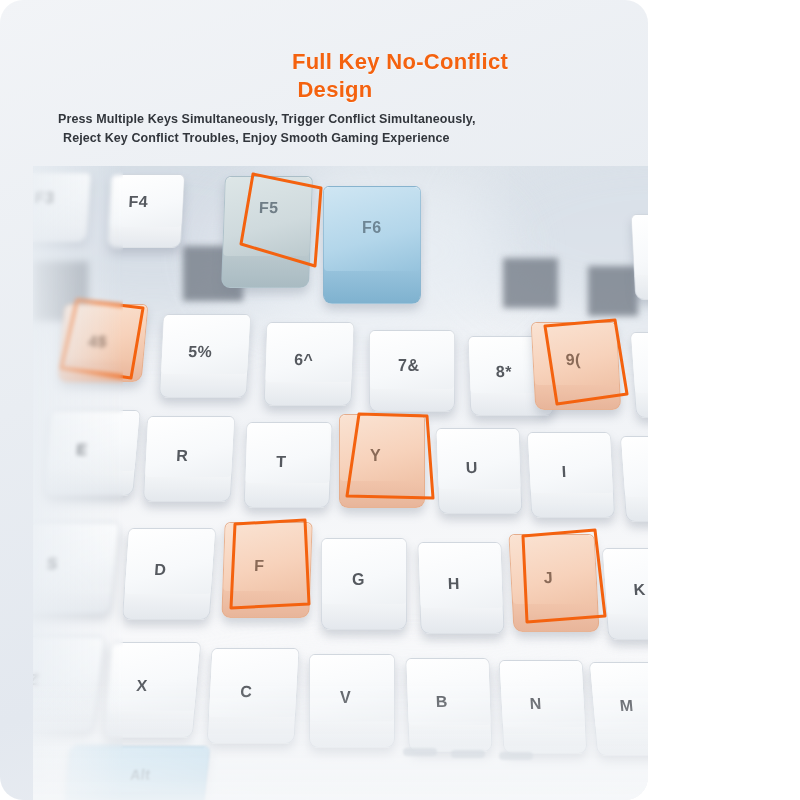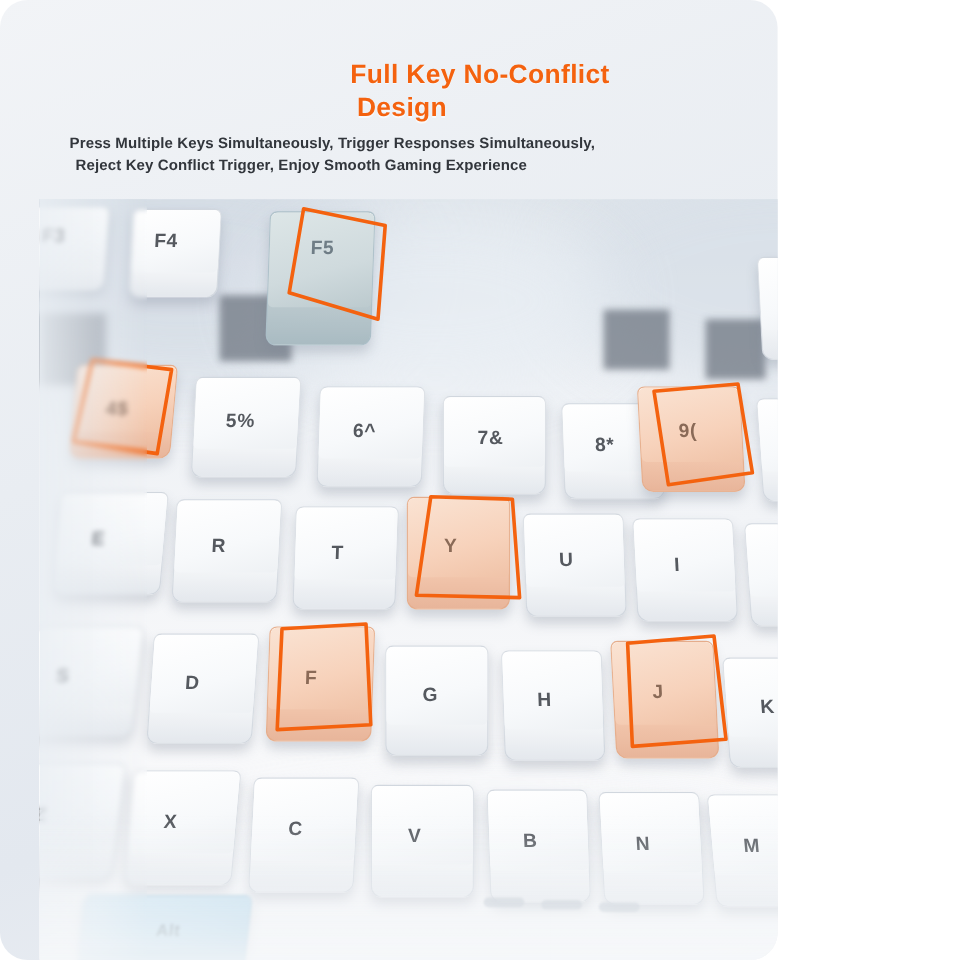--- a/index.html
+++ b/index.html
@@ -195,22 +195,22 @@
 <body>
 
 <div id="promo">
 
   <div class="headline">
     <span>Full Key No-Conflict</span>
     <span class="line2">Design</span>
   </div>
 
   <div class="subline">
-    <span>Press Multiple Keys Simultaneously, Trigger Responses Simultaneously,</span>
-    <span class="s2">Reject Key Conflict Trigger, Enjoy Smooth Gaming Experience</span>
+    <span>Press Multiple Keys Simultaneously, Trigger Conflict Simultaneously,</span>
+    <span class="s2">Reject Key Conflict Troubles, Enjoy Smooth Gaming Experience</span>
   </div>
 
   <div class="photo">
 
     <div class="blob b1"></div>
     <div class="blob b2"></div>
     <div class="blob b3"></div>
     <div class="blob b4"></div>
 
     <div class="gap" style="left:150px; top:80px; width:60px; height:55px;"></div>
@@ -226,20 +226,24 @@
     <div class="key white" style="left:76px; top:8px; width:74px; height:74px; transform:skewX(-3deg);">
       <div class="cap"></div>
       <div class="legend" style="left:18px; top:18px;">F4</div>
     </div>
 
     <div class="key hotblue" style="left:190px; top:10px; width:88px; height:112px; transform:skewX(-2deg);">
       <div class="cap"></div>
       <div class="legend" style="left:34px; top:22px;">F5</div>
     </div>
 
+    <div class="key blue" style="left:290px; top:20px; width:98px; height:118px;">
+      <div class="cap"></div>
+      <div class="legend" style="left:38px; top:32px;">F6</div>
+    </div>
 
 
 
     <div class="key white" style="left:600px; top:48px; width:78px; height:86px; transform:skewX(3deg);">
       <div class="cap"></div>
       <div class="legend" style="left:26px; top:24px;">F9</div>
     </div>
 
     <div class="key white" style="left:688px; top:54px; width:76px; height:86px; transform:skewX(5deg);">
       <div class="cap"></div>

